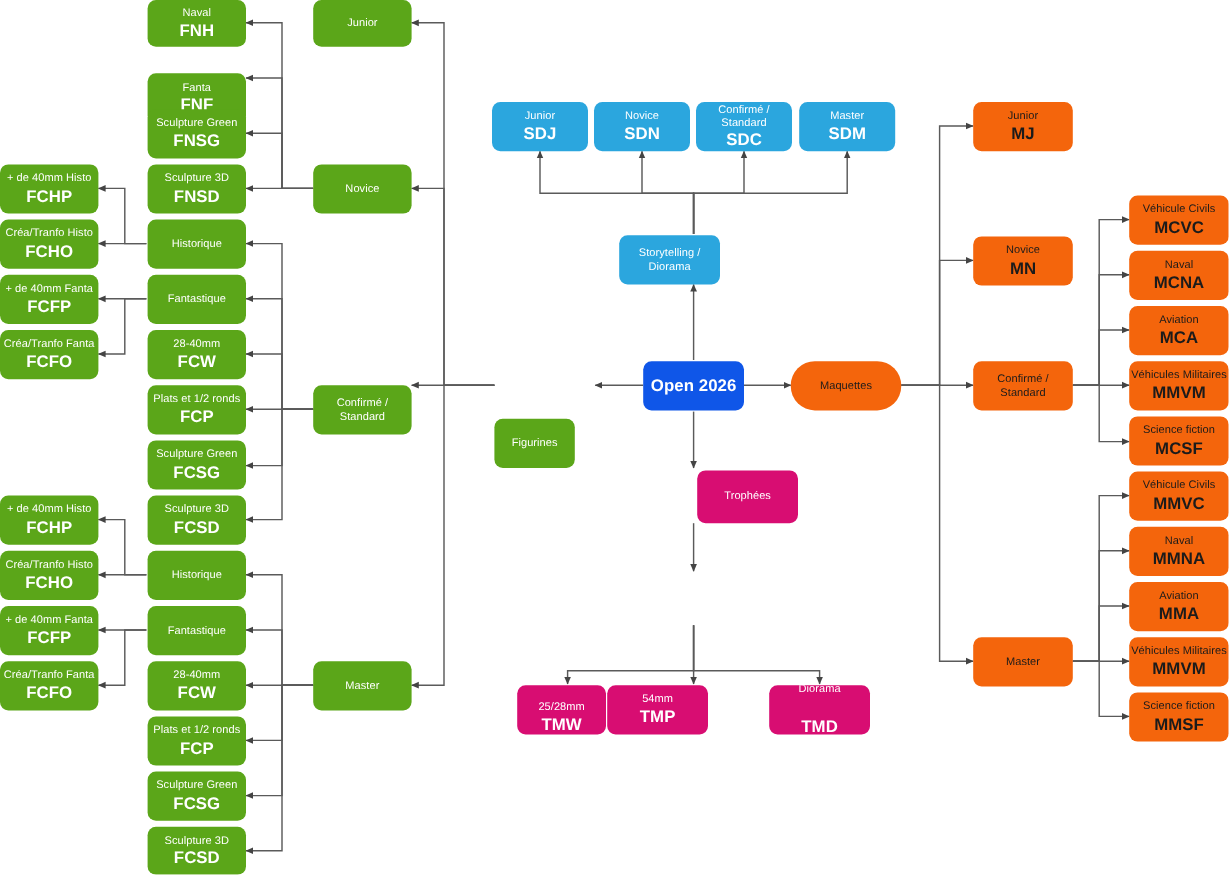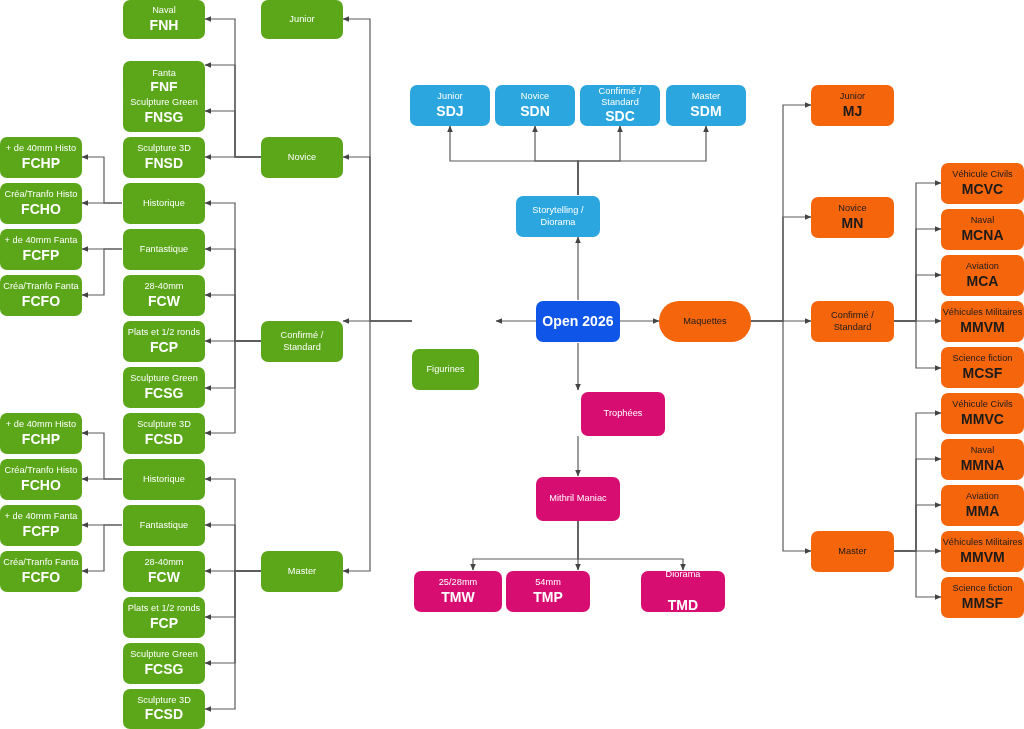--- a/index.html
+++ b/index.html
@@ -156,42 +156,39 @@
   </div>
 
   <div class="node c-lblue single" style="left:516px; top:196px; width:84px; height:41px;">
     <span class="l1">Storytelling / Diorama</span>
   </div>
 
   <div class="node c-pink single" style="left:536px; top:392px; width:84px; height:44px;margin-left:45px;">
     <span class="l1">Trophées</span>
   </div>
 
-  <div class="node c-pink single" style="left:536px; top:477px; width:84px; height:44px;">
-    <span class="l1">Mithril Maniac</span>
-  </div>
 
   <div class="node c-lblue" style="left:410px; top:85px; width:80px; height:41px;">
     <span class="l1">Junior</span>
     <span class="l2">SDJ</span>
   </div>
   <div class="node c-lblue" style="left:495px; top:85px; width:80px; height:41px;">
     <span class="l1">Novice</span>
     <span class="l2">SDN</span>
   </div>
   <div class="node c-lblue" style="left:580px; top:85px; width:80px; height:41px;">
     <span class="l1">Confirmé / Standard</span>
     <span class="l2">SDC</span>
   </div>
   <div class="node c-lblue" style="left:666px; top:85px; width:80px; height:41px;">
     <span class="l1">Master</span>
     <span class="l2">SDM</span>
   </div>
 
-  <div class="node c-pink" style="left:414px; top:571px; width:88px; height:41px;">
+  <div class="node c-pink" style="left:431px; top:571px; width:74px; height:41px;justify-content:flex-end;">
     <span class="l1">25/28mm</span>
     <span class="l2">TMW</span>
   </div>
   <div class="node c-pink" style="left:506px; top:571px; width:84px; height:41px;">
     <span class="l1">54mm</span>
     <span class="l2">TMP</span>
   </div>
   <div class="node c-pink" style="left:641px; top:571px; width:84px; height:41px;gap:16px;">
     <span class="l1">Diorama</span>
     <span class="l2">TMD</span>

